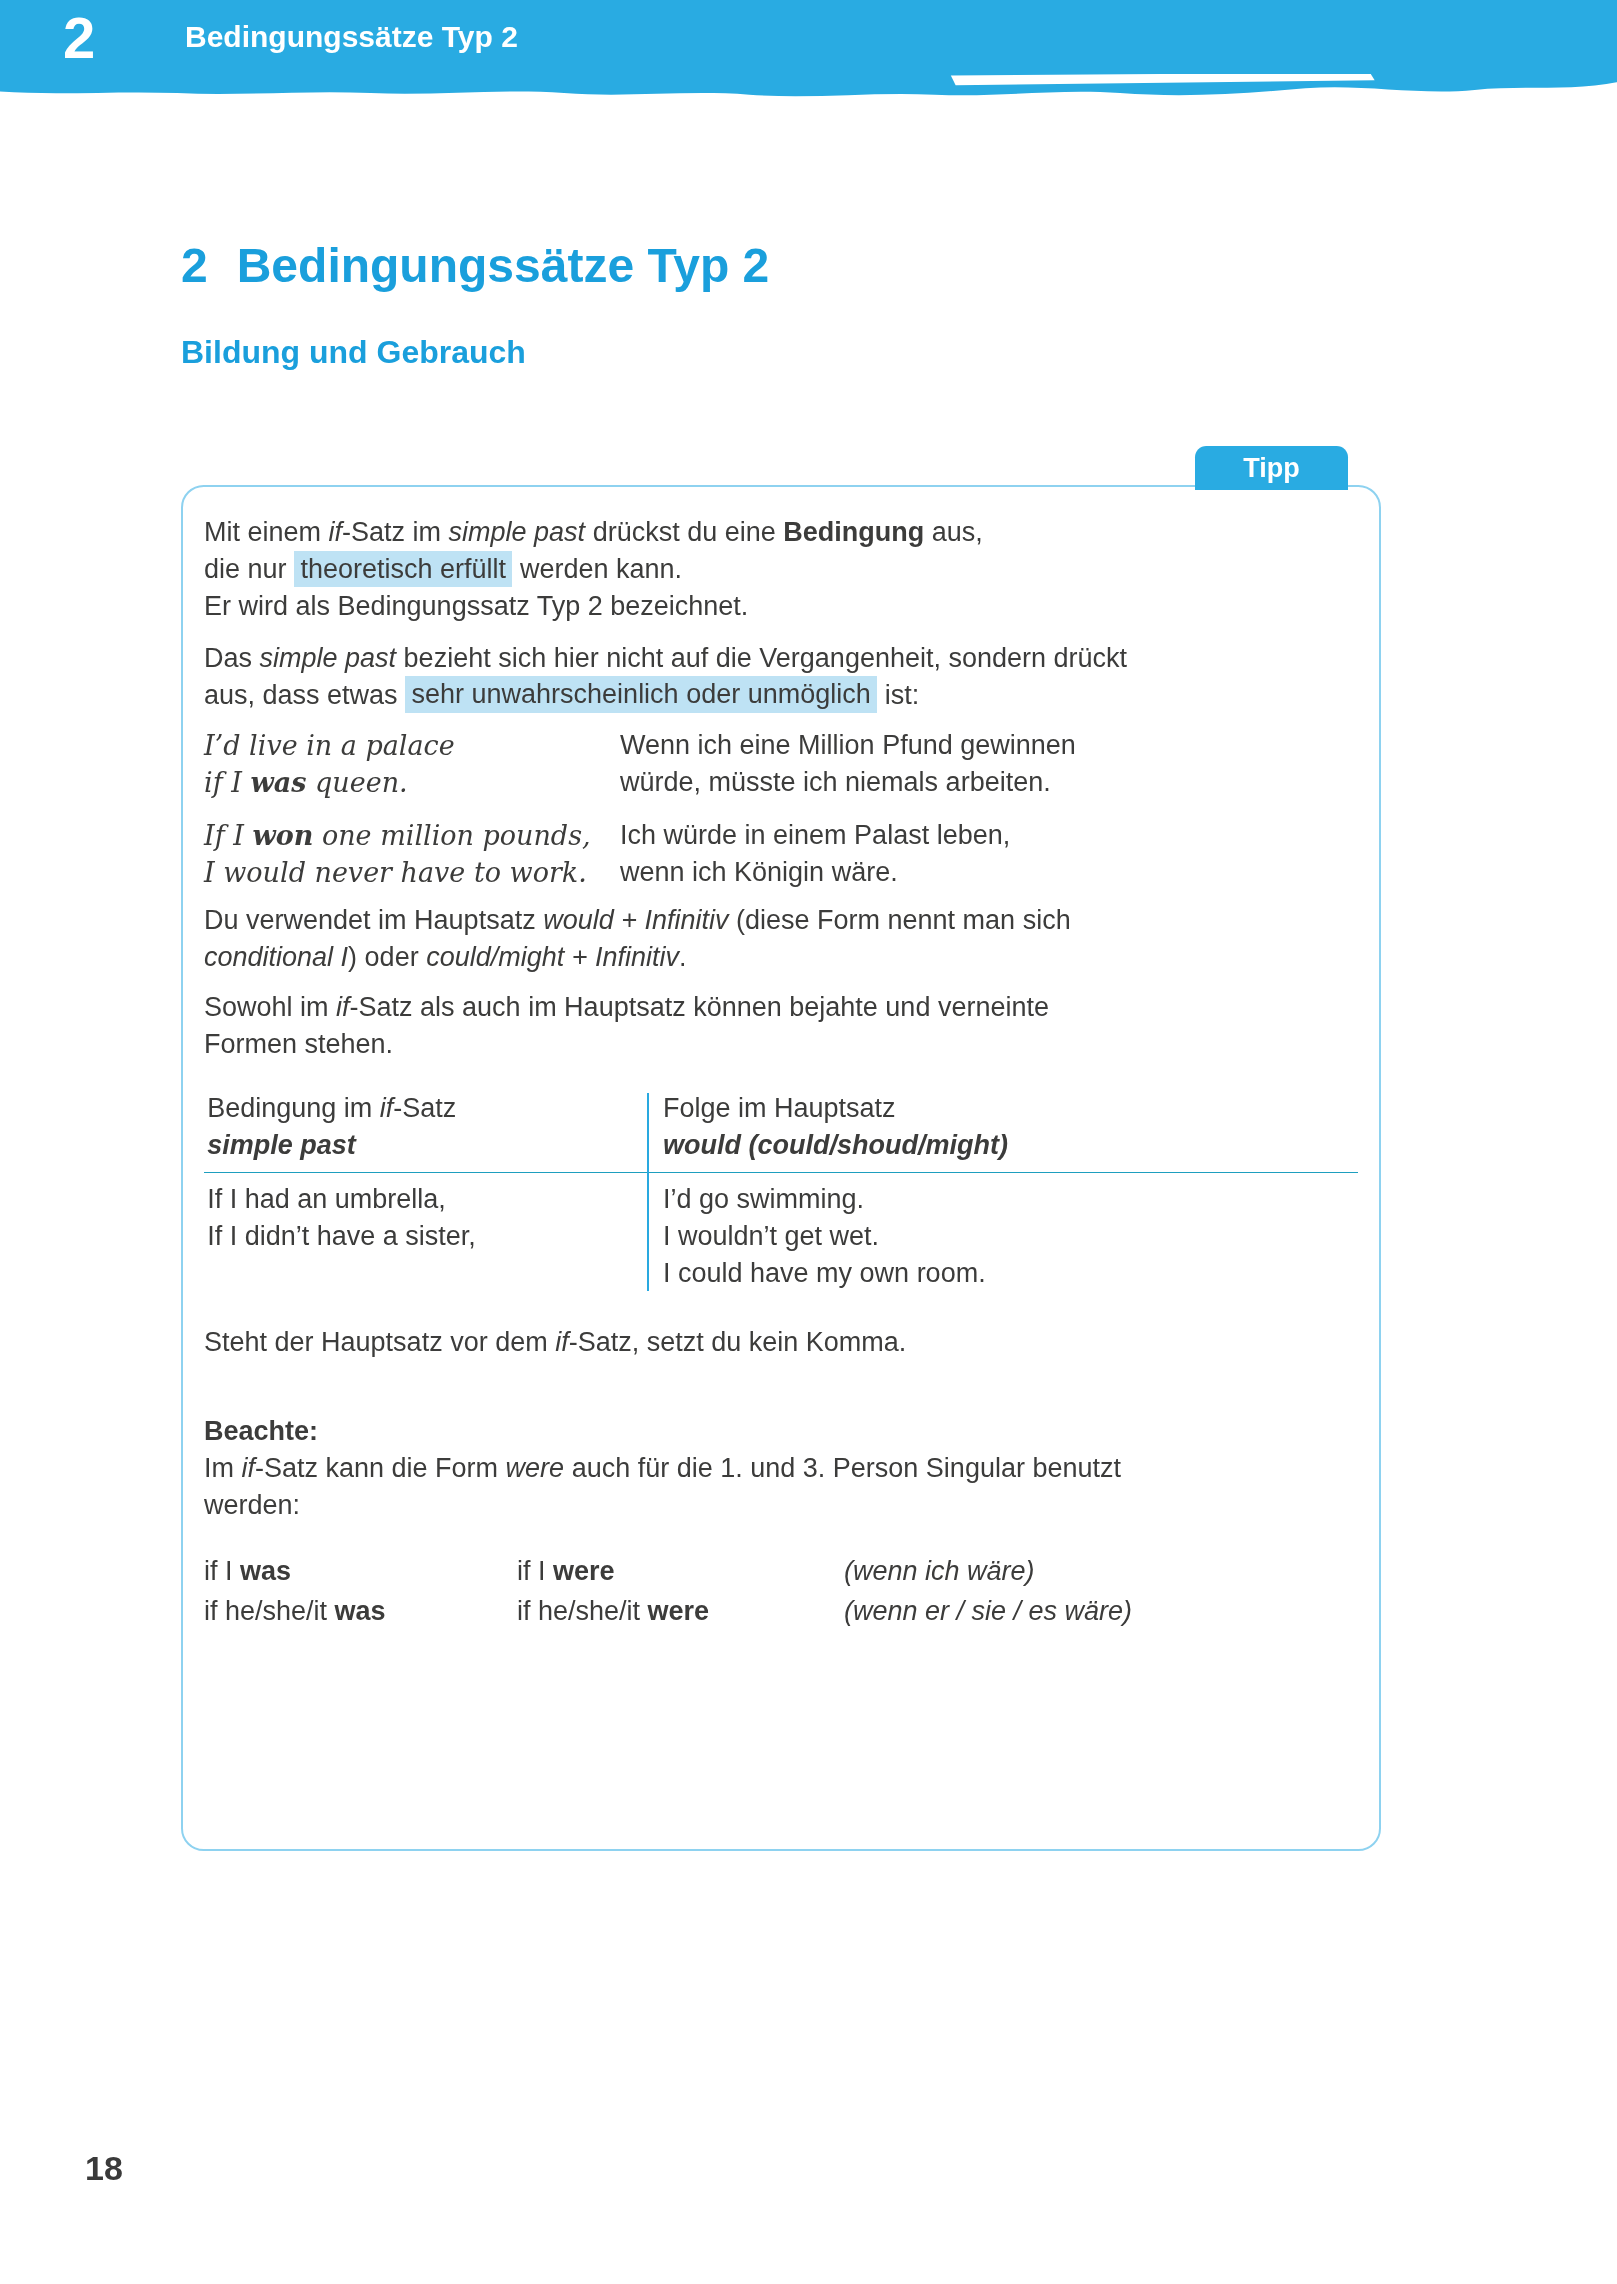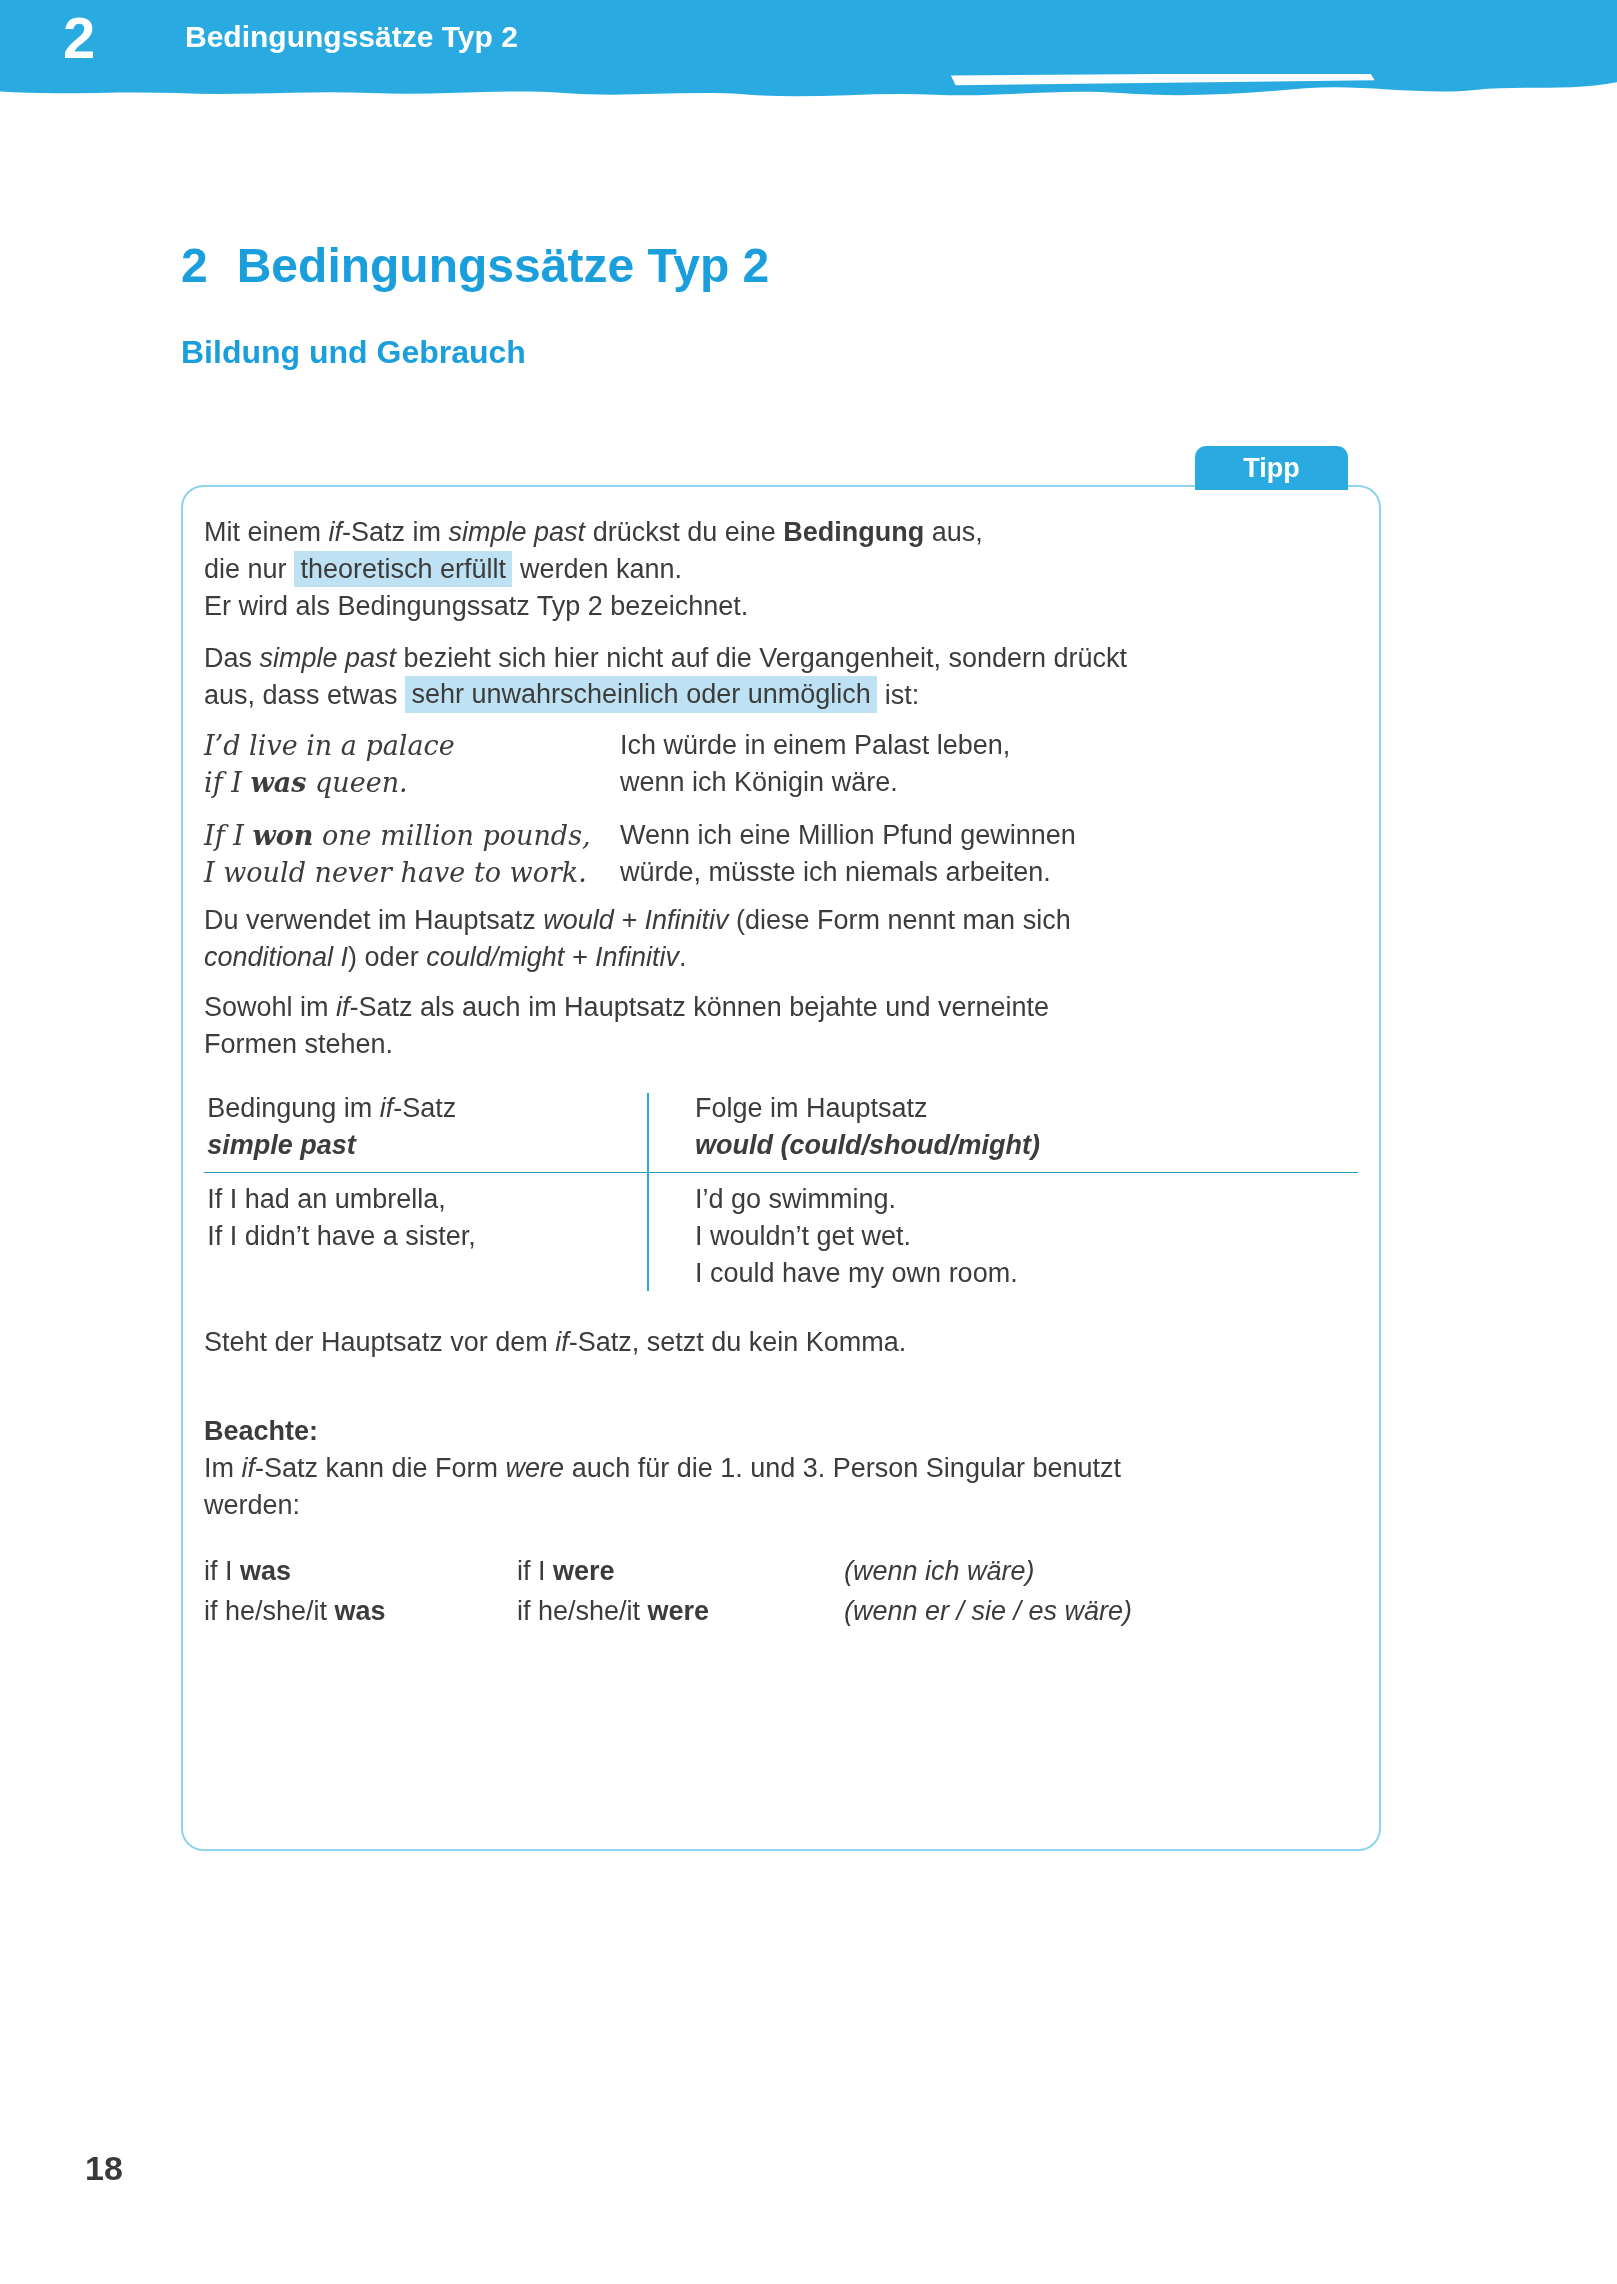--- a/index.html
+++ b/index.html
@@ -50,21 +50,21 @@
   .ex-col{display:block;}
   .ex-en{width:416px;}
   .ex-de{flex:1;}
   .ex-pair{margin-bottom:16px;}
   .ex-pair:last-child{margin-bottom:0;}
   .hand .ln{font-family:"DejaVu Serif","Liberation Serif",serif;font-style:italic;}
 
   
   .gtable{position:relative;margin-top:27px;}
   .vline{position:absolute;left:443px;top:3.2px;bottom:1.6px;width:1.6px;background:#29A9E0;}
-  .trow{display:flex;gap:32px;}
+  .trow{display:flex;}
   .tcell{display:block;}
   .tleft{width:443px;padding-left:3.2px;box-sizing:border-box;}
   .tright{flex:1;padding-left:16px;}
   .trule{height:1.6px;background:#1E9FBF;margin:8px 0;}
   .tbody-row{margin-top:6.4px;}
 
   
   .note{margin-top:52px;}
   .wcols{display:flex;margin-top:27px;}
   .wcol1{width:313px;}
@@ -127,26 +127,26 @@
             <div class="ln"><span>I’d live in a palace</span></div>
             <div class="ln"><span>if I </span><span class="seg-b">was</span><span> queen.</span></div>
           </div>
           <div class="ex-pair">
             <div class="ln"><span>If I </span><span class="seg-b">won</span><span> one million pounds,</span></div>
             <div class="ln"><span>I would never have to work.</span></div>
           </div>
         </div>
         <div class="ex-col ex-de">
           <div class="ex-pair">
+            <div class="ln"><span>Wenn ich eine Million Pfund gewinnen</span></div>
+            <div class="ln"><span>würde, müsste ich niemals arbeiten.</span></div>
+          </div>
+          <div class="ex-pair">
             <div class="ln"><span>Ich würde in einem Palast leben,</span></div>
             <div class="ln"><span>wenn ich Königin wäre.</span></div>
-          </div>
-          <div class="ex-pair">
-            <div class="ln"><span>Wenn ich eine Million Pfund gewinnen</span></div>
-            <div class="ln"><span>würde, müsste ich niemals arbeiten.</span></div>
           </div>
         </div>
       </div>
 
       <div class="para p3">
         <div class="ln"><span>Du verwendet im Hauptsatz </span><span class="seg-i">would + Infinitiv</span><span> (diese Form nennt man sich</span></div>
         <div class="ln"><span class="seg-i">conditional I</span><span>) oder </span><span class="seg-i">could/might + Infinitiv</span><span>.</span></div>
       </div>
 
       <div class="para p4">

